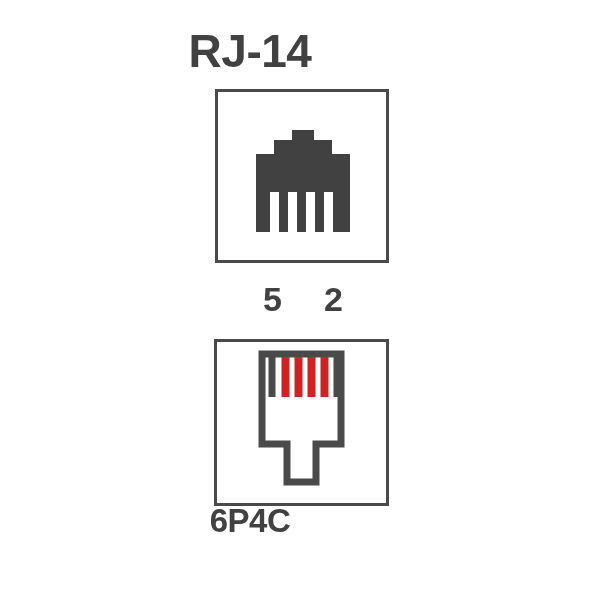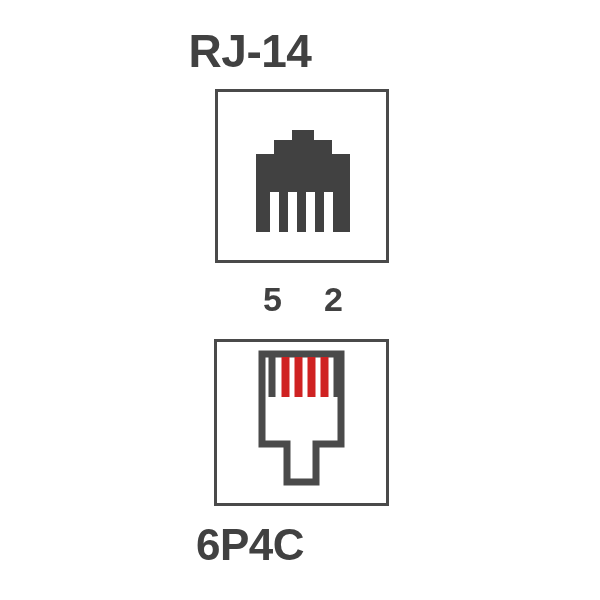--- a/index.html
+++ b/index.html
@@ -35,22 +35,22 @@
     user-select: none;
   }
 
   #title-rj14 {
     top: 25px;
     font-size: 46px;
     line-height: 52px;
   }
 
   #title-6p4c {
-    top: 520px;
-    font-size: 44px;
+    top: 496px;
+    font-size: 33px;
     line-height: 50px;
   }
 
   
   #pin-numbers {
     position: absolute;
     top: 278px;
     left: 216px;
     width: 174px;
     height: 42px;

